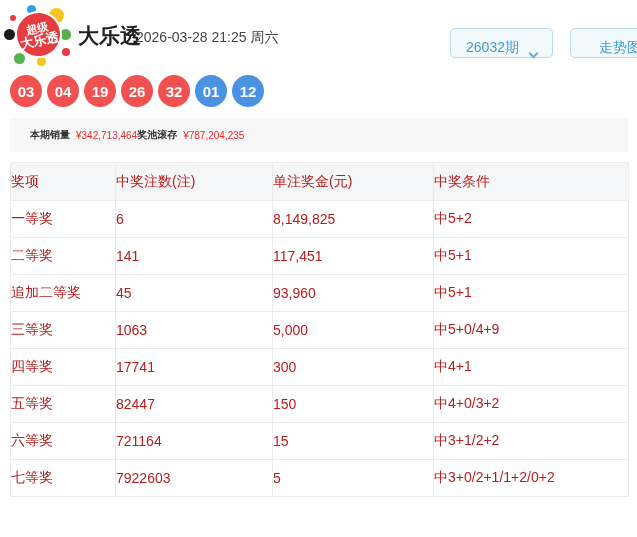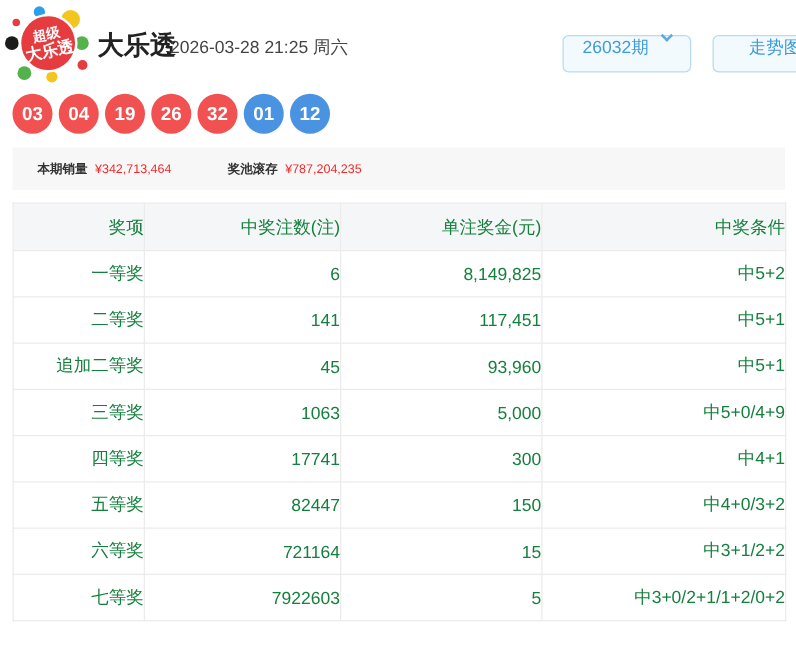--- a/index.html
+++ b/index.html
@@ -24,47 +24,47 @@
   .d-green2 { left:8px;  top:45px; width:11px; height:11px; background:#53b24a; }
   .d-black  { left:-2px; top:21px; width:11px; height:11px; background:#1b1b1b; }
   .d-red2   { left:4px;  top:7px;  width:6px;  height:6px;  background:#e63b3f; }
 
   .page-title { position:absolute; left:78px; top:22px; font-size:21px;
     font-weight:bold; color:#222; }
   .draw-date { position:absolute; left:136px; top:29px; font-size:14px; color:#444; }
 
   .pill { position:absolute; top:28px; height:30px; border:1px solid #b5dcf4;
     background:#f3fafe; border-radius:5px; color:#3e9bd8; font-size:14px;
-    display:flex; align-items:flex-start; justify-content:center; cursor:pointer; }
+    display:flex; align-items:flex-end; justify-content:center; cursor:pointer; }
   .issue-select { left:450px; width:103px; }
   .chev { width:7px; height:7px; border-right:2px solid #64a9dc;
     border-bottom:2px solid #64a9dc; transform:rotate(45deg);
     margin-left:11px; margin-top:-4px; }
   .trend-btn { left:570px; width:100px; }
 
   
   .balls-row { margin:5px 0 0 10px; display:flex; gap:5px;text-align:right; }
   .ball { width:32px; height:32px; border-radius:50%; color:#fff;
     font-size:15px; font-weight:bold; display:flex; align-items:center;
     justify-content:center; }
   .ball.front { background:#f15150; }
   .ball.back  { background:#4a92e2; }
 
   
   .sales { margin:11px 0 0 10px; width:618px; height:34px; background:#f7f7f7;
     display:flex; align-items:center; padding-left:20px; font-size:10px; }
   .sales b { color:#333; font-weight:bold; }
   .sales .val { color:#f02a2a; margin-left:6px; }
-  .sales .pool-label { margin-left:45px; }
+  .sales .pool-label { }
 
   
   table.prize { margin:10px 0 0 10px; width:618px; border-collapse:collapse;
     font-size:14px; table-layout:fixed; }
-  table.prize th, table.prize td { border:1px solid #ebebeb; text-align:right;
-    font-weight:normal; color:#15803d; }
+  table.prize th, table.prize td { border:1px solid #ebebeb; text-align:left;
+    font-weight:normal; color:#b91c1c; }
   table.prize th { height:38px; background:#f5f6f8; }
   table.prize td { height:37px; background:#fff; }
   col.c1 { width:105px; } col.c2 { width:157px; }
   col.c3 { width:161px; } col.c4 { width:195px; }
   td.red { color:#f02a2a; }
 </style>
 </head>
 <body>
 
 <div class="header">

